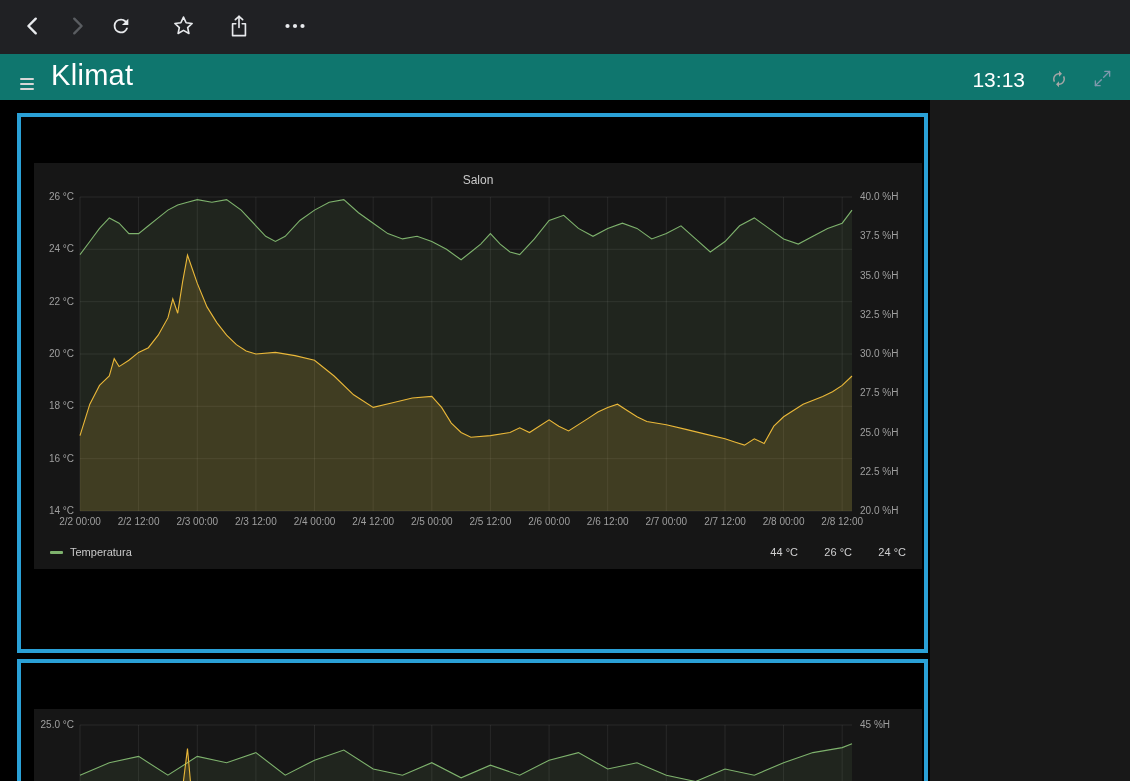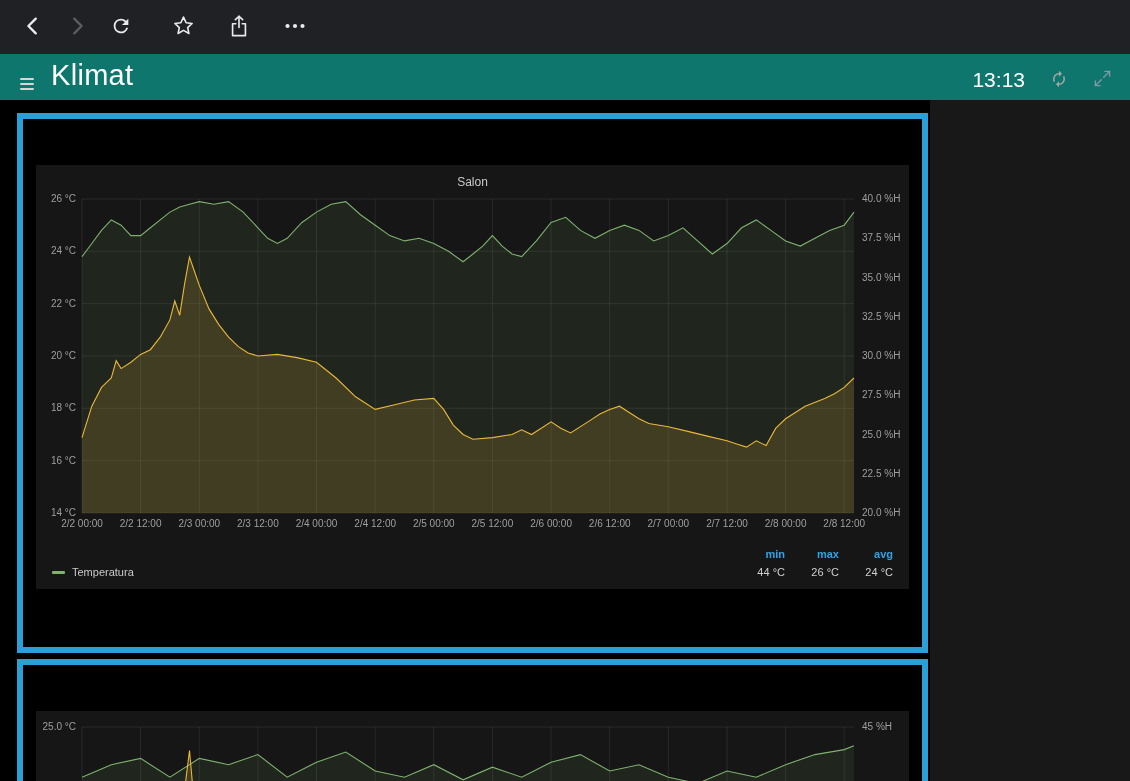--- a/index.html
+++ b/index.html
@@ -44,21 +44,21 @@
   .app-title { font-size:29px; color:#fff; font-weight:400; margin-left:15px; letter-spacing:0.3px; }
   .header-right { margin-left:auto; display:flex; align-items:center; gap:25px; }
   .header-time { color:#fff; font-size:21px; }
   .icon-btn { background:none; border:none; padding:0; cursor:pointer; display:flex; align-items:center; justify-content:center; }
 
   
   .main { height:681px; background:#181818; position:relative; }
   .content { position:absolute; left:0; top:0; width:930px; height:681px; background:#000; padding:13px 0 0 17px; overflow:hidden; }
   .panel {
     width:911px; height:540px; background:#000;
-    border:6px solid #c2410c; padding:46px 13px 0 13px;
+    border:4px solid #c2410c; padding:46px 2px 0 13px;
   }
   .panel + .panel { margin-top:6px; }
 
   .chart { background:#161616; padding:8px 0 8px 0; }
   .chart-title { text-align:center; color:#c9c9c9; font-size:12px; height:18px; line-height:18px; }
   svg.plot { display:block; width:881px; height:352px; }
   .grid { stroke:rgba(255,255,255,0.08); stroke-width:1; }
   .tick { fill:#9f9f9f; font-size:10px; font-family:"Liberation Sans", sans-serif; }
 
   .legend { padding:2px 16px 0 16px; }
@@ -212,26 +212,20 @@
             <text class="tick" text-anchor="start" x="826" y="89.5">35.0 %H</text>
             <text class="tick" text-anchor="start" x="826" y="50.3">37.5 %H</text>
             <text class="tick" text-anchor="start" x="826" y="11.0">40.0 %H</text>
             <polygon points="46.0,322 46.0,65.6 55.8,52.5 65.5,39.4 75.3,28.9 85.1,34.2 94.9,44.6 104.6,44.6 114.4,36.8 124.2,28.9 133.9,21.1 143.7,15.9 153.5,13.2 163.3,10.6 177.9,13.2 192.6,10.6 207.2,21.1 221.9,36.8 231.7,47.3 241.4,52.5 251.2,47.3 265.9,31.5 280.5,21.1 295.2,13.2 309.8,10.6 324.5,23.7 339.2,34.2 353.8,44.6 368.5,49.9 383.1,47.3 397.8,52.5 412.5,60.3 427.1,70.8 436.9,63.0 446.7,55.1 456.4,44.6 466.2,55.1 476.0,63.0 485.7,65.6 500.4,49.9 515.1,31.5 529.7,26.3 544.4,39.4 559.0,47.3 573.7,39.4 588.4,34.2 603.0,39.4 617.7,49.9 632.3,44.6 647.0,36.8 661.6,49.9 676.3,63.0 691.0,52.5 705.6,36.8 720.3,28.9 734.9,39.4 749.6,49.9 764.3,55.1 778.9,47.3 793.6,39.4 808.2,34.2 818.0,21.1 818.0,322" fill="#7eb26d" fill-opacity="0.1"></polygon>
             <polyline points="46.0,65.6 55.8,52.5 65.5,39.4 75.3,28.9 85.1,34.2 94.9,44.6 104.6,44.6 114.4,36.8 124.2,28.9 133.9,21.1 143.7,15.9 153.5,13.2 163.3,10.6 177.9,13.2 192.6,10.6 207.2,21.1 221.9,36.8 231.7,47.3 241.4,52.5 251.2,47.3 265.9,31.5 280.5,21.1 295.2,13.2 309.8,10.6 324.5,23.7 339.2,34.2 353.8,44.6 368.5,49.9 383.1,47.3 397.8,52.5 412.5,60.3 427.1,70.8 436.9,63.0 446.7,55.1 456.4,44.6 466.2,55.1 476.0,63.0 485.7,65.6 500.4,49.9 515.1,31.5 529.7,26.3 544.4,39.4 559.0,47.3 573.7,39.4 588.4,34.2 603.0,39.4 617.7,49.9 632.3,44.6 647.0,36.8 661.6,49.9 676.3,63.0 691.0,52.5 705.6,36.8 720.3,28.9 734.9,39.4 749.6,49.9 764.3,55.1 778.9,47.3 793.6,39.4 808.2,34.2 818.0,21.1" fill="none" stroke="#7eb26d" stroke-width="1.1"></polyline>
             <polygon points="46.0,322 46.0,246.6 50.9,230.9 55.8,215.2 60.7,205.8 65.5,196.4 70.4,191.7 75.3,187.0 80.2,169.7 85.1,177.6 94.9,171.3 104.6,163.4 114.4,158.7 124.2,146.2 133.9,128.9 138.8,110.0 143.7,124.2 148.6,92.8 153.5,66.1 158.4,80.2 163.3,94.4 173.0,117.9 182.8,133.6 192.6,146.2 202.4,155.6 212.1,161.9 221.9,165.0 241.4,163.4 261.0,166.6 280.5,171.3 300.1,187.0 319.6,205.8 339.2,218.4 358.7,213.7 378.3,209.0 397.8,207.4 407.6,218.4 417.3,234.1 427.1,243.5 436.9,248.2 456.4,246.6 476.0,243.5 485.7,238.8 495.5,243.5 515.1,230.9 524.8,237.2 534.6,241.9 554.2,229.4 563.9,223.1 573.7,218.4 583.5,215.2 593.2,221.5 603.0,227.8 612.8,232.5 632.3,235.7 651.9,240.4 671.4,245.1 691.0,249.8 700.7,252.9 710.5,256.1 720.3,249.8 730.1,254.5 739.8,237.2 749.6,227.8 769.1,215.2 788.7,207.4 798.5,202.7 808.2,196.4 818.0,187.0 818.0,322" fill="#eab839" fill-opacity="0.16"></polygon>
             <polyline points="46.0,246.6 50.9,230.9 55.8,215.2 60.7,205.8 65.5,196.4 70.4,191.7 75.3,187.0 80.2,169.7 85.1,177.6 94.9,171.3 104.6,163.4 114.4,158.7 124.2,146.2 133.9,128.9 138.8,110.0 143.7,124.2 148.6,92.8 153.5,66.1 158.4,80.2 163.3,94.4 173.0,117.9 182.8,133.6 192.6,146.2 202.4,155.6 212.1,161.9 221.9,165.0 241.4,163.4 261.0,166.6 280.5,171.3 300.1,187.0 319.6,205.8 339.2,218.4 358.7,213.7 378.3,209.0 397.8,207.4 407.6,218.4 417.3,234.1 427.1,243.5 436.9,248.2 456.4,246.6 476.0,243.5 485.7,238.8 495.5,243.5 515.1,230.9 524.8,237.2 534.6,241.9 554.2,229.4 563.9,223.1 573.7,218.4 583.5,215.2 593.2,221.5 603.0,227.8 612.8,232.5 632.3,235.7 651.9,240.4 671.4,245.1 691.0,249.8 700.7,252.9 710.5,256.1 720.3,249.8 730.1,254.5 739.8,237.2 749.6,227.8 769.1,215.2 788.7,207.4 798.5,202.7 808.2,196.4 818.0,187.0" fill="none" stroke="#eab839" stroke-width="1.1"></polyline>
           </svg>
         <div class="legend" id="legend-0">
             <div class="lrow">
-              <div class="llabel"></div>
-              <div class="lval lhead">min</div>
-              <div class="lval lhead">max</div>
-              <div class="lval lhead">avg</div>
-            </div>
-            <div class="lrow">
               <div class="llabel">
                 <span class="swatch" style="background:#7eb26d"></span>
                 <span>Temperatura</span>
               </div>
               <div class="lval">44 °C</div>
               <div class="lval">26 °C</div>
               <div class="lval">24 °C</div>
             </div>
           </div>
       </div>

